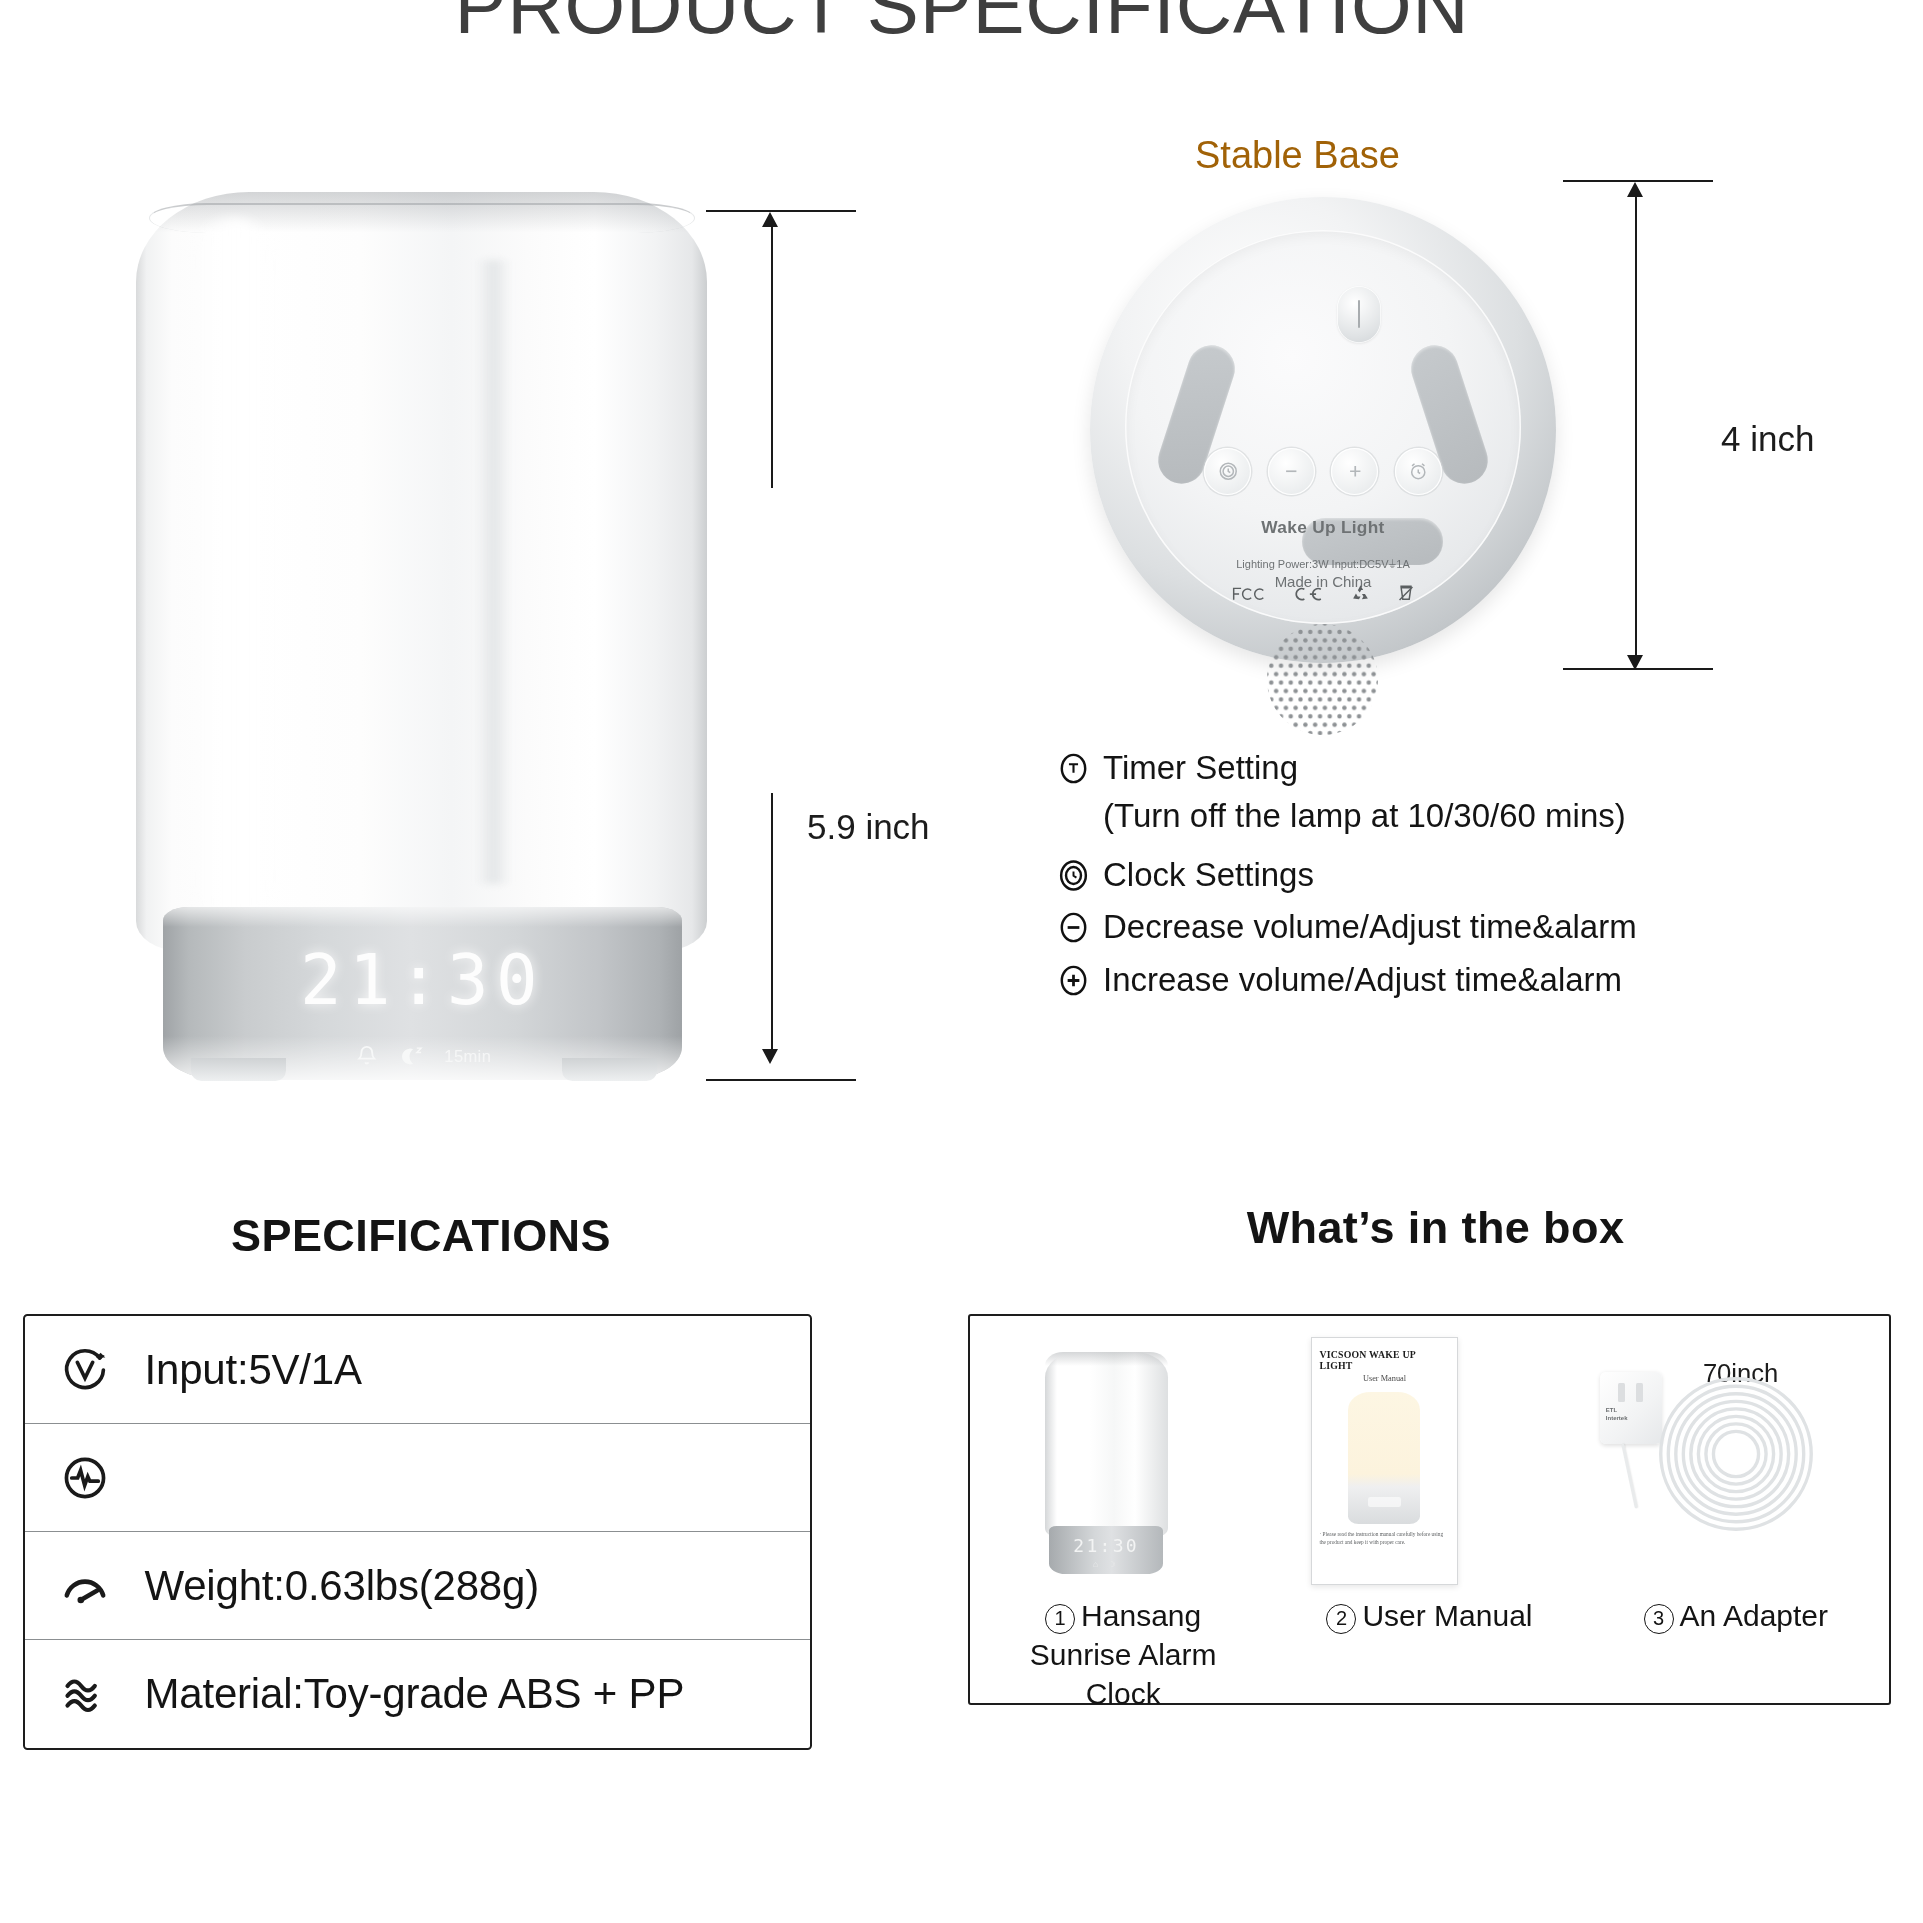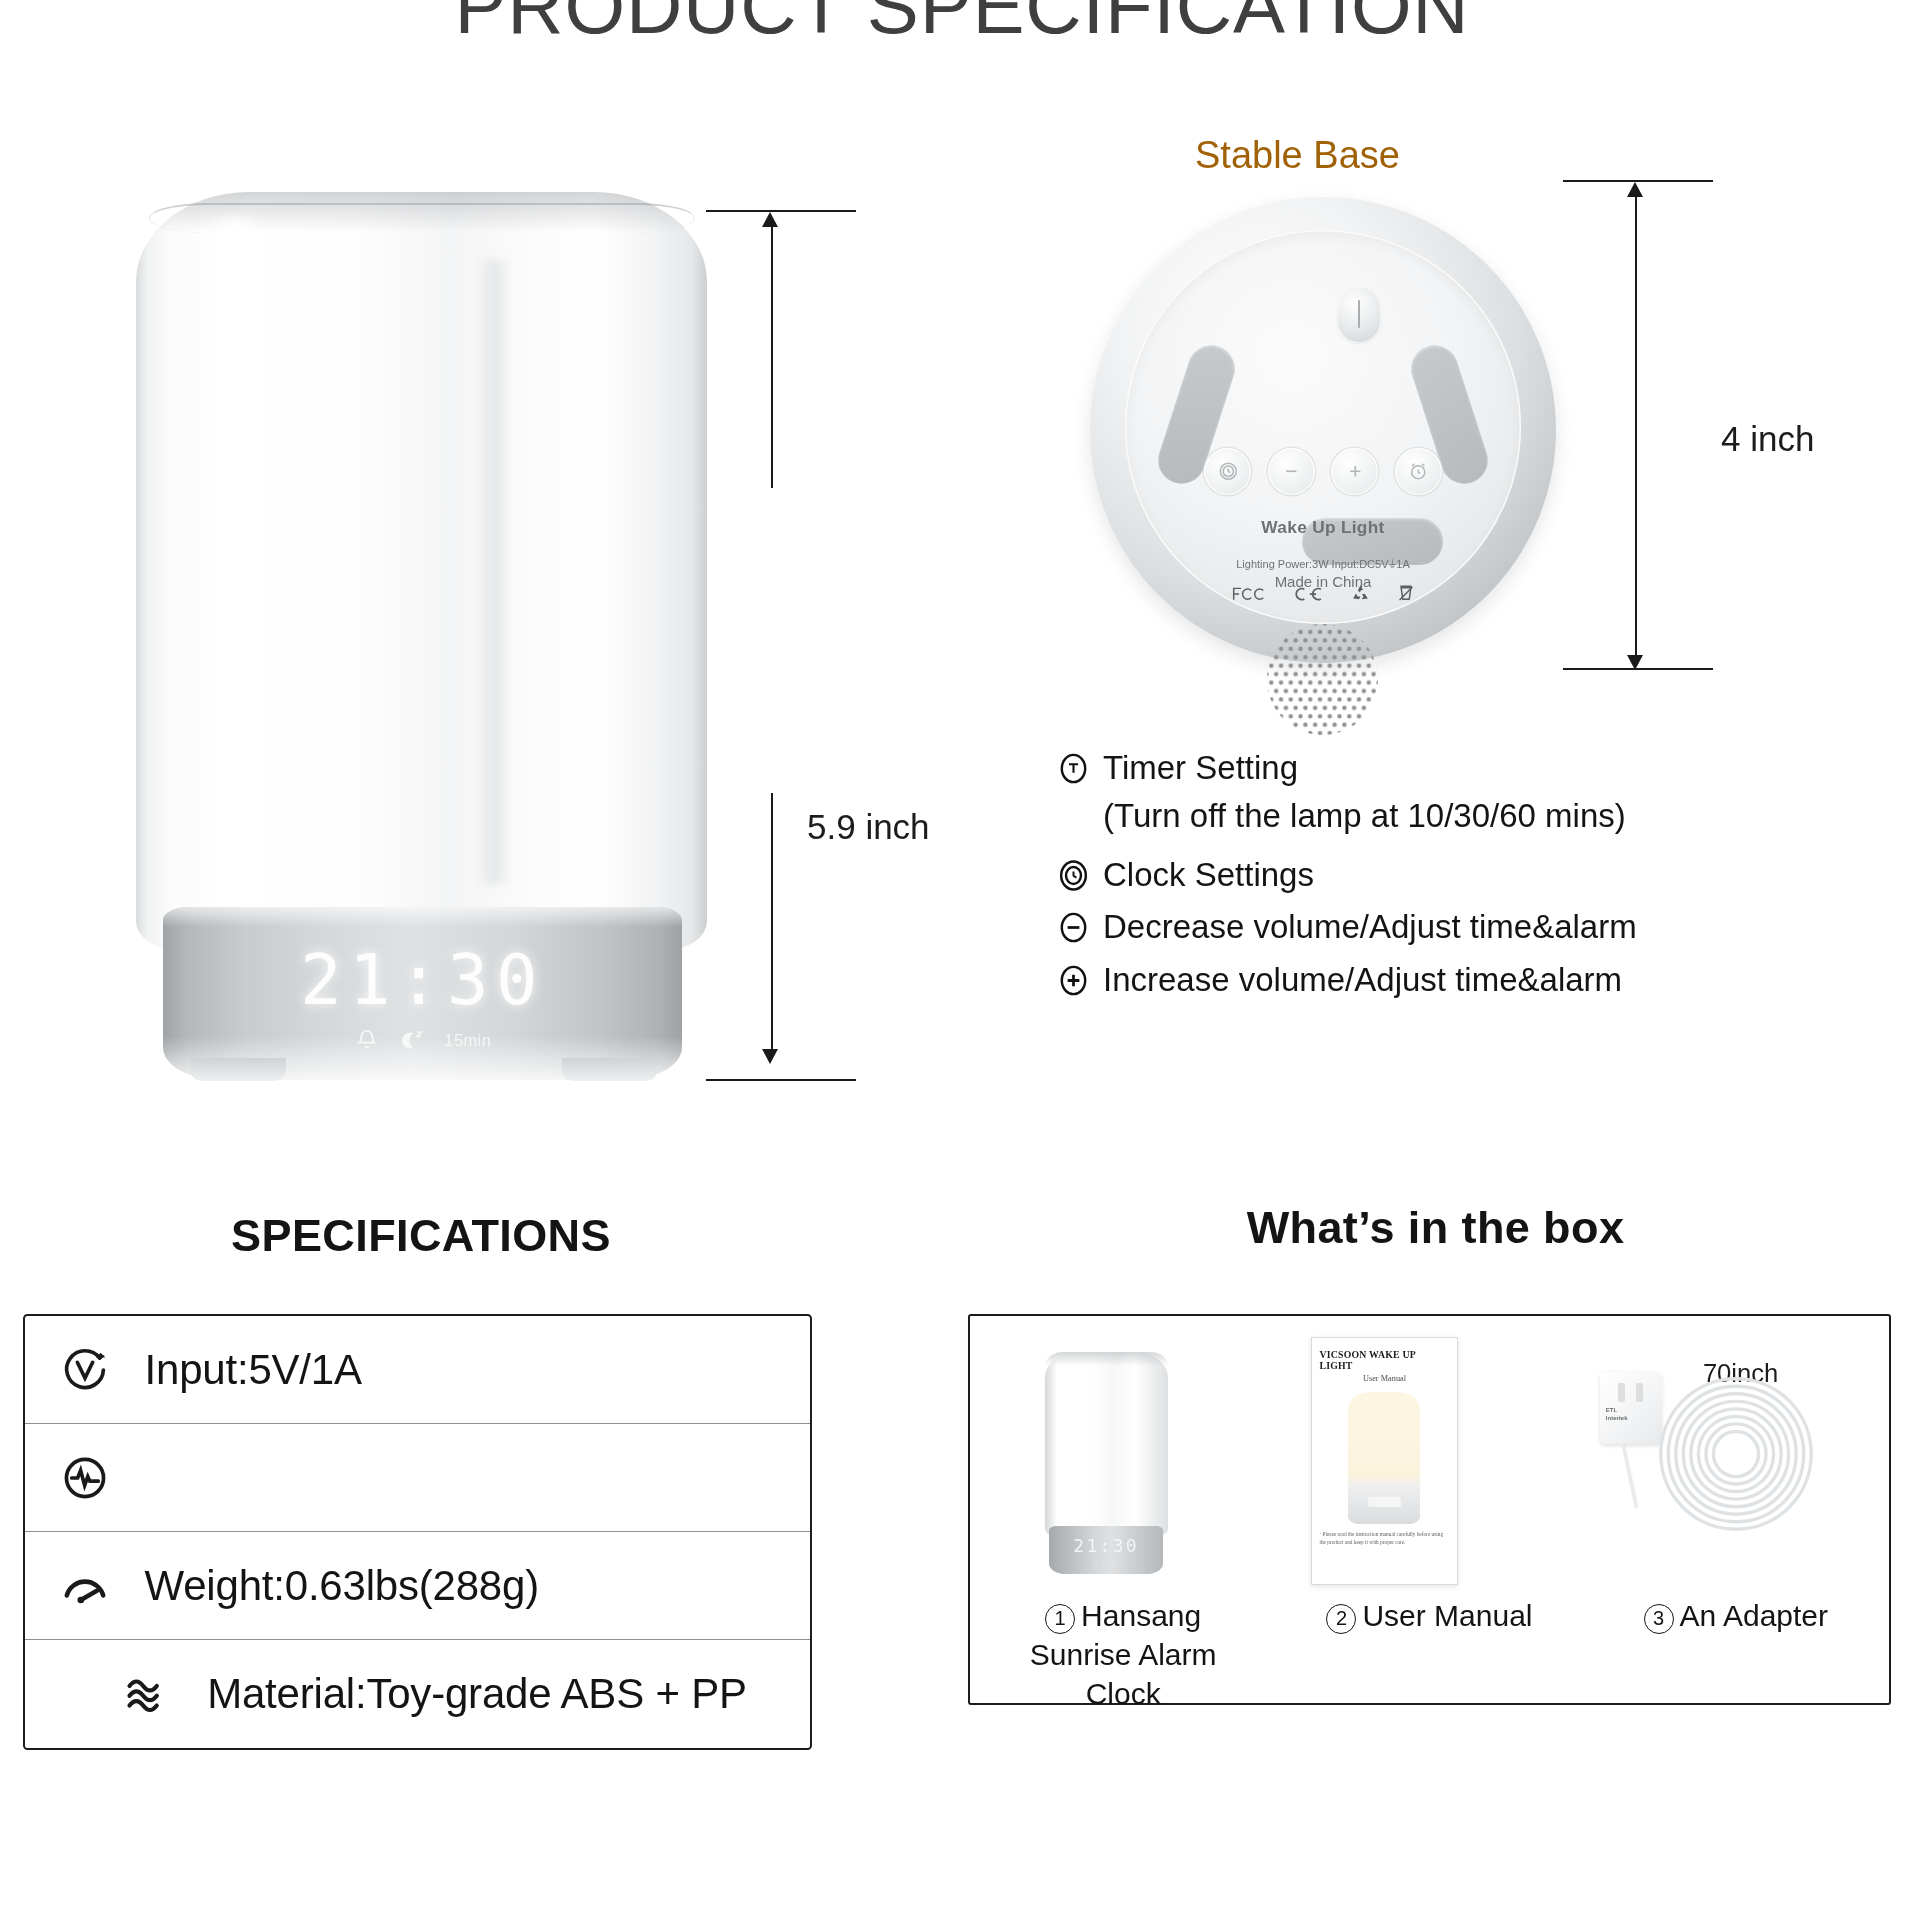--- a/index.html
+++ b/index.html
@@ -102,21 +102,21 @@
   }
   .lamp-time {
     font-family: "DejaVu Sans Mono", monospace;
     font-size: 69px;
     letter-spacing: 7.5px;
     color: #fdfdfd;
     text-shadow: 0 0 12px rgba(255,255,255,0.85);
     line-height: 1;
   }
   .lamp-indicators {
-    margin-top: 12px;
+    margin-top: 28px;
     display: flex; justify-content: center; align-items: center; gap: 16.5px;
     color: #f7f8f8;
   }
   .ind-bell svg, .ind-moon svg { display: block; }
   .ind-mins { font-size: 16.5px; letter-spacing: 0.4px; opacity: 0.92; }
 
   
   .dim { position: absolute; }
   .dim-ext { position: absolute; background: #1a1a1a; height: 2.3px; }
   .dim-arrowline { position: absolute; background: #1a1a1a; width: 2.3px; }
@@ -223,21 +223,21 @@
 
   
   #specs-table {
     position: absolute; left: 22.5px; top: 1314px; width: 789px;
     border: 2.3px solid #1d1d1d; border-radius: 4.5px;
   }
   .spec-row {
     display: flex; align-items: center; height: 108px;
     border-bottom: 1.5px solid #8b8f91;
   }
-  .spec-row:last-child { border-bottom: none; justify-content: center; }
+  .spec-row:last-child { border-bottom: none; }
   .spec-icon {
     width: 120px; min-width: 120px; height: 100%;
     display: flex; align-items: center; justify-content: center; color: #1a1a1a;
   }
   .spec-icon svg { display: block; }
   .spec-label { font-size: 42px; color: #141414; letter-spacing: -0.2px; }
 
   
   #box-panel {
     position: absolute; left: 968px; top: 1314px; width: 923px; height: 391px;

